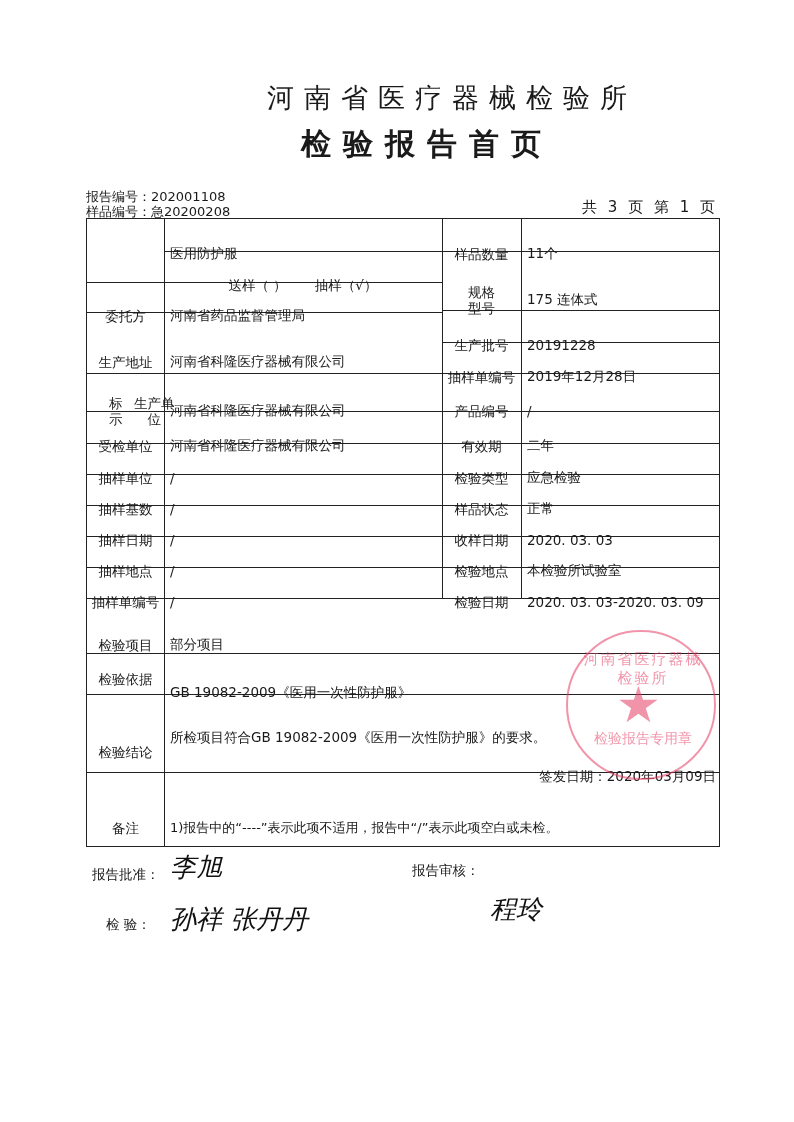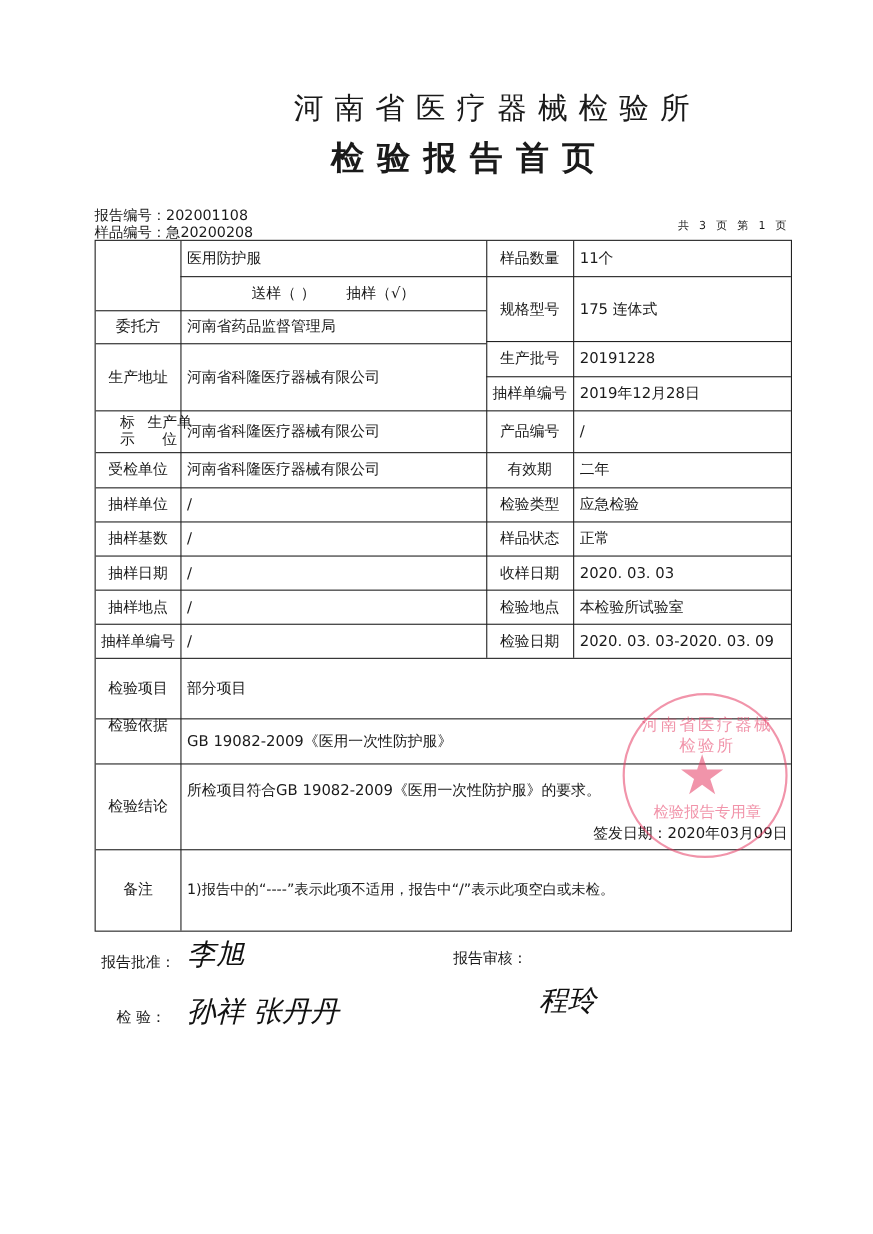--- a/index.html
+++ b/index.html
@@ -2,23 +2,23 @@
 <html><head>
 <meta charset="utf-8">
 <style>
   html, body { margin:0; padding:0; }
   body { width:794px; height:1122px; background:#ffffff; position:relative; overflow:hidden;
          font-family:"DejaVu Serif","Liberation Serif",serif; color:#1a1a1a; }
   .abs { position:absolute; }
   .title1 { left:0; width:794px; top:80px; text-align:center; font-size:27px; letter-spacing:10px; font-family:"DejaVu Sans","Liberation Sans",sans-serif; font-weight:normal; padding-left:110px; box-sizing:border-box;}
   .title2 { left:0; width:794px; top:124px; text-align:center; font-size:30px; letter-spacing:12px; font-weight:bold; padding-left:60px; box-sizing:border-box; font-family:"DejaVu Sans","Liberation Sans",sans-serif;}
   .meta { font-size:13px; left:86px; line-height:14px; font-family:"DejaVu Sans","Liberation Sans",sans-serif;}
-  .pageinfo { right:76px; top:198px; font-size:10px; letter-spacing:3px; font-family:"DejaVu Sans","Liberation Sans",sans-serif;margin-left:45px;}
+  .pageinfo { right:76px; top:198px; font-size:15px; letter-spacing:3px; font-family:"DejaVu Sans","Liberation Sans",sans-serif;margin-left:45px;}
   .tbl { left:86px; top:218px; width:634px; height:629px; border:1.5px solid #222; box-sizing:border-box; }
-  .cell { position:absolute; box-sizing:border-box; display:flex; align-items:center; font-size:13.5px; font-family:"DejaVu Sans","Liberation Sans",sans-serif; }
+  .cell { position:absolute; box-sizing:border-box; display:flex; align-items:center; font-size:13.5px; font-family:"DejaVu Sans","Liberation Sans",sans-serif;margin-top:19px; }
   .lbl { justify-content:center; text-align:center; line-height:16px; }
   .val { padding-left:6px; }
   .hl { position:absolute; height:0; border-top:1.2px solid #222; }
   .vl { position:absolute; width:0; border-left:1.2px solid #222; }
   .stamp { left:566px; top:630px; width:150px; height:150px; border-radius:50%; border:2.5px solid rgba(230,60,100,0.55); box-sizing:border-box; }
   .stamp-star { position:absolute; left:48px; top:44px; font-size:50px; color:rgba(230,60,100,0.55); font-family:"DejaVu Sans",sans-serif; }
   .stamp-top { position:absolute; left:10px; top:18px; width:130px; text-align:center; font-size:15px; color:rgba(230,60,100,0.55); font-family:"DejaVu Sans",sans-serif; letter-spacing:2px;}
   .stamp-bot { position:absolute; left:20px; top:98px; width:110px; text-align:center; font-size:14px; color:rgba(230,60,100,0.55); font-family:"DejaVu Sans",sans-serif; }
   .sig-label { font-size:13.5px; font-family:"DejaVu Sans","Liberation Sans",sans-serif; }
   .sig { font-family:"DejaVu Serif",serif; font-style:italic; font-size:26px; color:#111; }
@@ -63,21 +63,21 @@
   <div class="hl" style="left:0; width:632px; top:553px;"></div>
 
   <div class="cell val" style="left:77px; top:0; width:278px; height:32px;">医用防护服</div>
   <div class="cell" style="left:77px; top:32px; width:278px; height:31px; justify-content:center; gap:28px;">
     <span>送样（   ）</span>
     <span>抽样（√）</span>
   </div>
   <div class="cell lbl" style="left:355px; top:0; width:79px; height:32px;">样品数量</div>
   <div class="cell val" style="left:434px; top:0; width:198px; height:32px;">11个</div>
 
-  <div class="cell lbl" style="left:355px; top:32px; width:79px; height:59px; flex-direction:row;">
+  <div class="cell lbl" style="left:355px; top:32px; width:79px; height:59px; flex-direction:column;">
     <span>规格</span>
     <span>型号</span>
   </div>
   <div class="cell val" style="left:434px; top:32px; width:198px; height:59px;">175  连体式</div>
 
   <div class="cell lbl" style="left:0; top:63px; width:77px; height:30px;">委托方</div>
   <div class="cell val" style="left:77px; top:63px; width:278px; height:30px;">河南省药品监督管理局</div>
 
   <div class="cell lbl" style="left:0; top:93px; width:77px; height:61px;">生产地址</div>
   <div class="cell val" style="left:77px; top:93px; width:278px; height:61px;">河南省科隆医疗器械有限公司</div>

